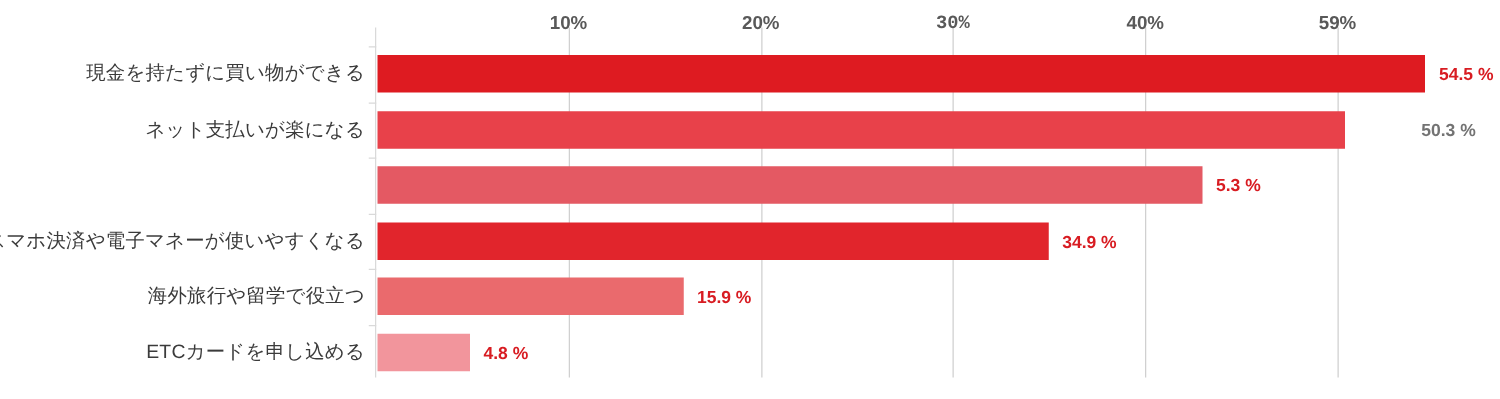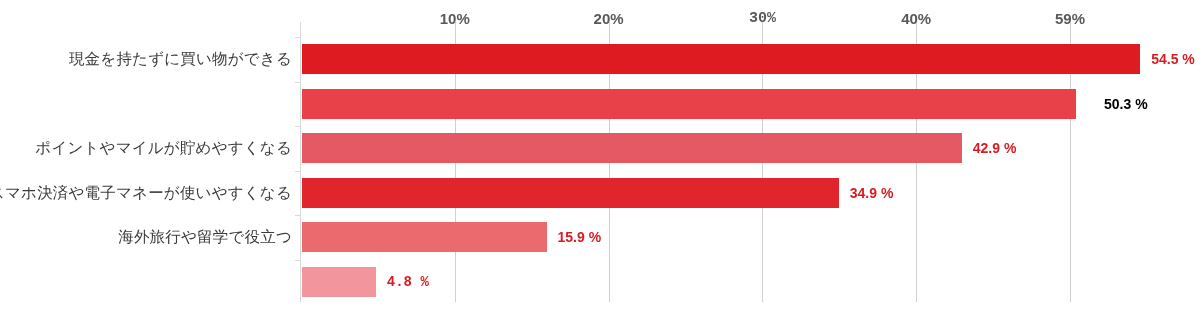--- a/index.html
+++ b/index.html
@@ -121,41 +121,42 @@
 
   <div id="rows-layer">
       <div class="row" style="top: 44px;">
         <div class="cat-tick" style="top: -7px; background: rgb(217, 217, 217);"></div>
         <div class="cat-label" style="color: rgb(59, 59, 59);">現金を持たずに買い物ができる</div>
         <div class="bar" style="width: 838.21px; height: 30px; background: rgb(222, 27, 33);"></div>
         <div class="bar-value" style="left: 1151.21px; color: rgb(216, 28, 34);">54.5 %</div>
       </div>
       <div class="row" style="top: 88.6px;">
         <div class="cat-tick" style="top: -7px; background: rgb(217, 217, 217);"></div>
+        <div class="cat-label" style="color: rgb(59, 59, 59);">ネット支払いが楽になる</div>
         <div class="bar" style="width: 773.614px; height: 30px; background: rgb(232, 65, 74);"></div>
-        <div class="bar-value" style="left: 1073px; color: #000000; padding-left: 31px;">50.3 %</div>
+        <div class="bar-value" style="left: 1106px; color: #737373; padding-left: 31px;">50.3 %</div>
       </div>
       <div class="row" style="top: 133.2px;">
         <div class="cat-tick" style="top: -7px; background: rgb(217, 217, 217);"></div>
-        <div class="cat-label" style="color: rgb(59, 59, 59);">ポイントやマイルが貯めやすくなる</div>
         <div class="bar" style="width: 659.802px; height: 30px; background: rgb(228, 89, 99);"></div>
-        <div class="bar-value" style="left: 972.802px; color: rgb(216, 28, 34);">42.9 %</div>
+        <div class="bar-value" style="left: 972.802px; color: rgb(216, 28, 34);">5.3 %</div>
       </div>
       <div class="row" style="top: 177.8px;">
         <div class="cat-tick" style="top: -7px; background: rgb(217, 217, 217);"></div>
         <div class="cat-label" style="color: rgb(59, 59, 59);">スマホ決済や電子マネーが使いやすくなる</div>
         <div class="bar" style="width: 536.762px; height: 30px; background: rgb(225, 37, 44);"></div>
         <div class="bar-value" style="left: 849.762px; color: rgb(216, 28, 34);">34.9 %</div>
       </div>
       <div class="row" style="top: 222.4px;">
         <div class="cat-tick" style="top: -7px; background: rgb(217, 217, 217);"></div>
         <div class="cat-label" style="color: rgb(59, 59, 59);">海外旅行や留学で役立つ</div>
         <div class="bar" style="width: 244.542px; height: 30px; background: rgb(234, 106, 109);"></div>
         <div class="bar-value" style="left: 557.542px; color: rgb(216, 28, 34);">15.9 %</div>
       </div>
       <div class="row" style="top: 267px;">
         <div class="cat-tick" style="top: -7px; background: rgb(217, 217, 217);"></div>
+        <div class="cat-label" style="color: rgb(59, 59, 59);">ETCカードを申し込める</div>
         <div class="bar" style="width: 73.824px; height: 30px; background: rgb(242, 149, 156);"></div>
-        <div class="bar-value" style="left: 386.824px; color: rgb(216, 28, 34); font-family: Liberation Mono, monospace;">4.8 %</div>
+        <div class="bar-value" style="left: 386.824px; color: rgb(216, 28, 34);">4.8 %</div>
       </div>
     </div>
 
 </div>
 
 </body></html>

